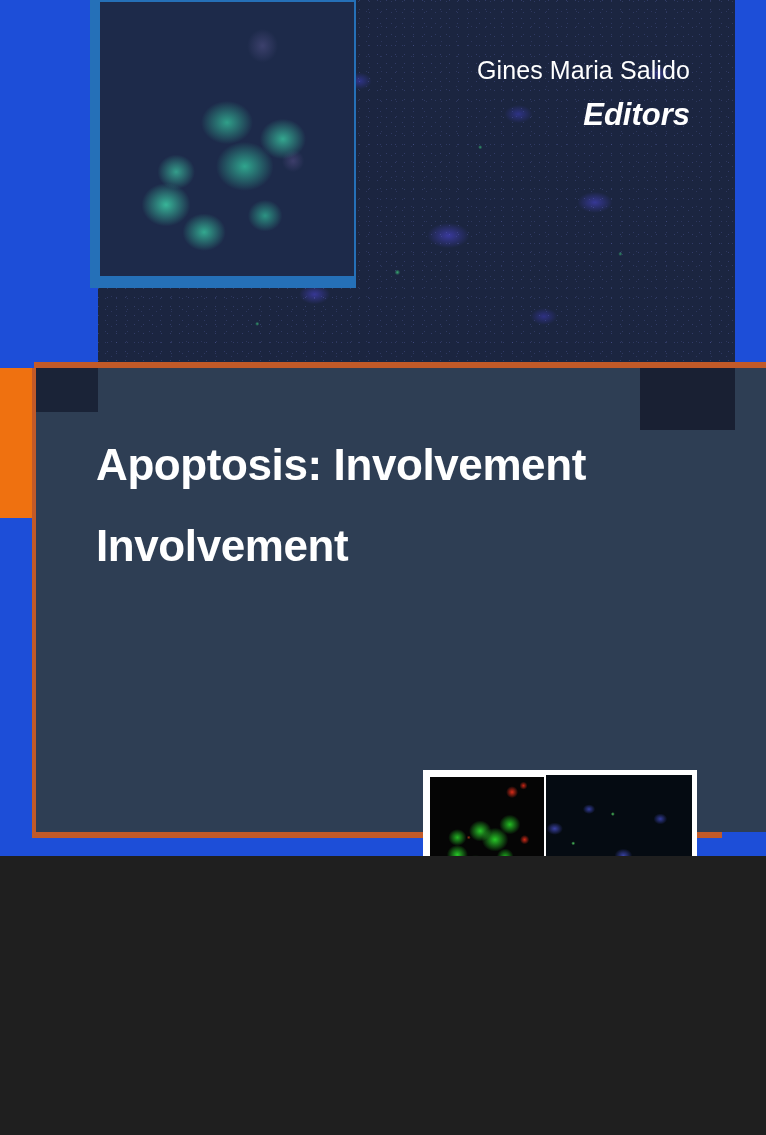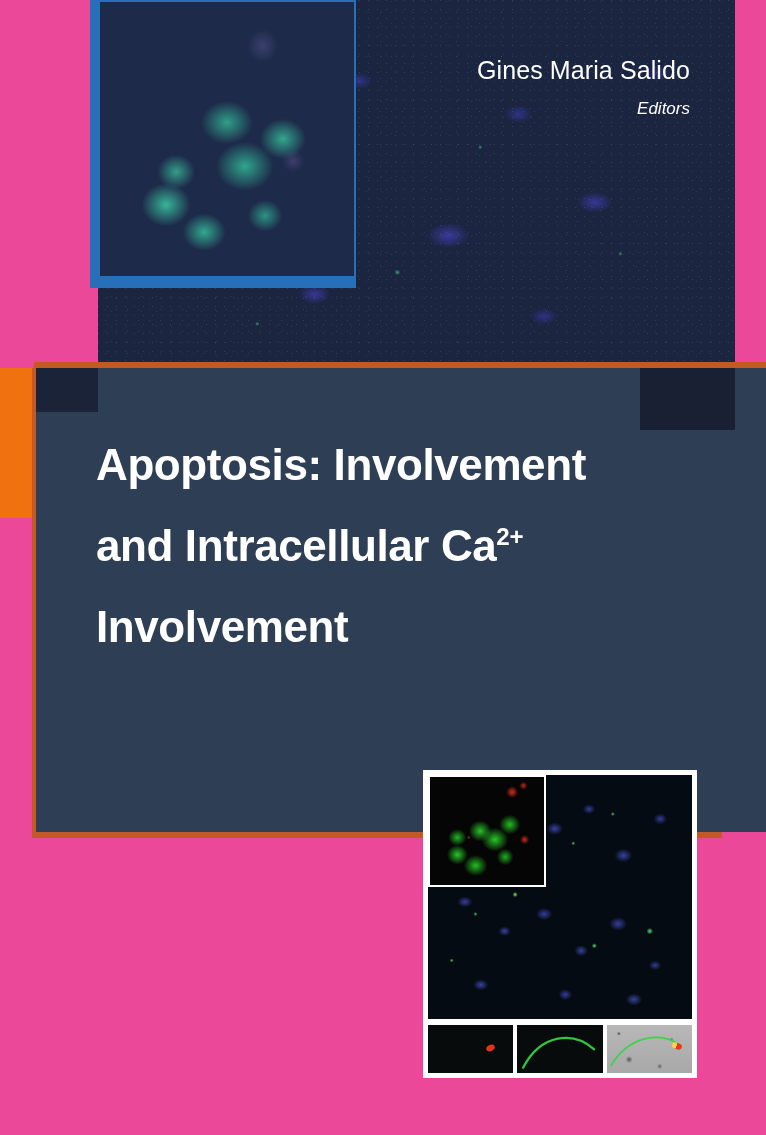--- a/index.html
+++ b/index.html
@@ -1,21 +1,21 @@
 <!DOCTYPE html>
 <html><head>
 <meta charset="utf-8">
 <style>
   html,body{margin:0;padding:0;background:#1f1f1f;}
   body{font-family:"Liberation Sans",sans-serif;}
 
   .cover{
     position:relative;
-    width:766px;height:1135px;
-    background:#ec4899;
+    width:766px;height:856px;
+    background:#1d4ed8;
     overflow:hidden;
   }
 
   
   .top-photo{
     position:absolute;left:98px;top:0;width:637px;height:368px;
     background:
       radial-gradient(ellipse 22px 14px at 12% 18%, rgba(70,70,190,.75), transparent 70%),
       radial-gradient(ellipse 26px 16px at 28% 46%, rgba(64,62,180,.7), transparent 70%),
       radial-gradient(ellipse 18px 12px at 41% 22%, rgba(58,60,175,.65), transparent 70%),
@@ -73,22 +73,22 @@
   
   .editors{
     position:absolute;left:380px;top:52px;width:310px;
     text-align:right;color:#ffffff;
   }
   .editor-name{
     font-size:25px;line-height:36px;font-weight:400;
     letter-spacing:.1px;white-space:nowrap;
   }
   .editors-role{
-    font-size:17px;line-height:34px;font-style:italic;font-weight:400;
-    margin-top:4px;
+    font-size:31px;line-height:34px;font-style:italic;font-weight:700;
+    margin-top:10px;
   }
 
   
   .orange-rule-top{
     position:absolute;left:34px;top:362px;width:732px;height:6px;background:#c25a28;
   }
   .orange-block{
     position:absolute;left:0;top:368px;width:32px;height:150px;background:#ef7110;
   }
   .orange-edge-left{
@@ -234,21 +234,20 @@
   <div class="orange-block"></div>
   <div class="orange-edge-left"></div>
 
   <div class="title-panel"></div>
   <div class="panel-shadow-left"></div>
   <div class="panel-shadow-right"></div>
   <div class="orange-rule-bottom"></div>
 
   <div class="book-title">
     <span class="ln">Apoptosis: Involvement</span>
-    <span class="ln"><span>and Intracellular Ca</span><sup>2+</sup></span>
     <span class="ln">Involvement</span>
   </div>
 
   <div class="collage">
     <div class="collage-inner">
       <div class="panel-main"></div>
       <div class="panel-inset"></div>
       <div class="strip-row">
         <div class="strip">
           <div class="strip-dot"></div>

